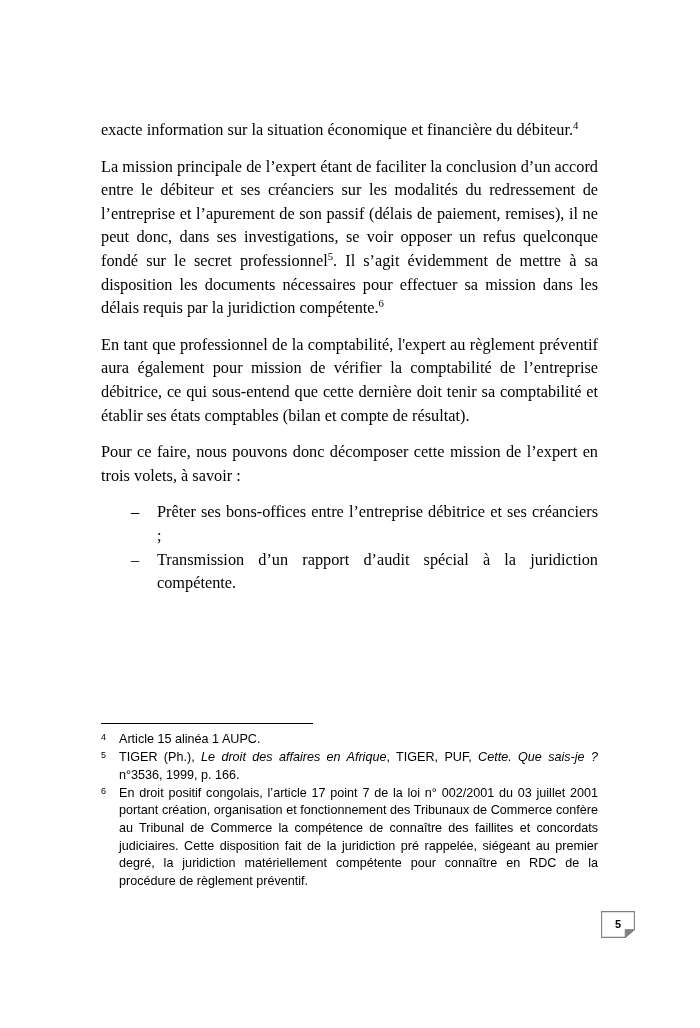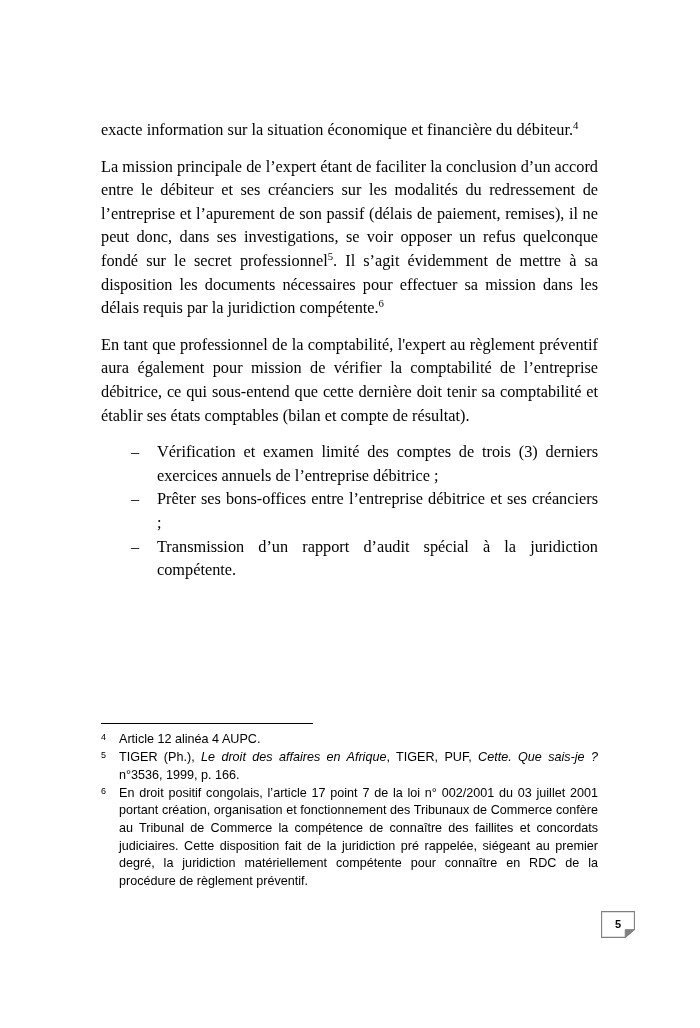--- a/index.html
+++ b/index.html
@@ -140,34 +140,35 @@
 <div class="page">
 
   <div class="body-col">
 
     <p class="para"><span>exacte information sur la situation économique et financière du débiteur.</span><sup class="fnref">4</sup></p>
 
     <p class="para"><span>La mission principale de l’expert étant de faciliter la conclusion d’un accord entre le débiteur et ses créanciers sur les modalités du redressement de l’entreprise et l’apurement de son passif (délais de paiement, remises), il ne peut donc, dans ses investigations, se voir opposer un refus quelconque fondé sur le secret professionnel</span><sup class="fnref">5</sup><span>. Il s’agit évidemment de mettre à sa disposition les documents nécessaires pour effectuer sa mission dans les délais requis par la juridiction compétente.</span><sup class="fnref">6</sup></p>
 
     <p class="para">En tant que professionnel de la comptabilité, l'expert au règlement préventif aura également pour mission de vérifier la comptabilité de l’entreprise débitrice, ce qui sous-entend que cette dernière doit tenir sa comptabilité et établir ses états comptables (bilan et compte de résultat).</p>
 
+    <p class="para">Pour ce faire, nous pouvons donc décomposer cette mission de l’expert en trois volets, à savoir :</p>
 
     <ul class="dash-list">
-      <li><span class="dash">–</span><span>Vérification et examen limité des comptes de trois (3) derniers exercices annuels de l’entreprise débitrice ;</span></li>
+      <li><span class="dash">–</span></li>
       <li><span class="dash">–</span><span>Prêter ses bons-offices entre l’entreprise débitrice et ses créanciers ;</span></li>
       <li><span class="dash">–</span><span>Transmission d’un rapport d’audit spécial à la juridiction compétente.</span></li>
     </ul>
 
   </div>
 
   <div class="footnotes">
     <div class="fn-rule"></div>
 
     <div class="fn">
-      <span class="fn-num">4</span><span>Article 12 alinéa 4 AUPC.</span>
+      <span class="fn-num">4</span><span>Article 15 alinéa 1 AUPC.</span>
     </div>
 
     <div class="fn">
       <span class="fn-num">5</span><span>TIGER (Ph.), </span><i>Le droit des affaires en Afrique</i><span>, TIGER, PUF, </span><i>Cette. Que sais-je ?</i><span> n°3536, 1999, p. 166.</span>
     </div>
 
     <div class="fn">
       <span class="fn-num">6</span><span>En droit positif congolais, l’article 17 point 7 de la loi n° 002/2001 du 03 juillet 2001 portant création, organisation et fonctionnement des Tribunaux de Commerce confère au Tribunal de Commerce la compétence de connaître des faillites et concordats judiciaires. Cette disposition fait de la juridiction pré rappelée, siégeant au premier degré, la juridiction matériellement compétente pour connaître en RDC de la procédure de règlement préventif.</span>
     </div>
   </div>

